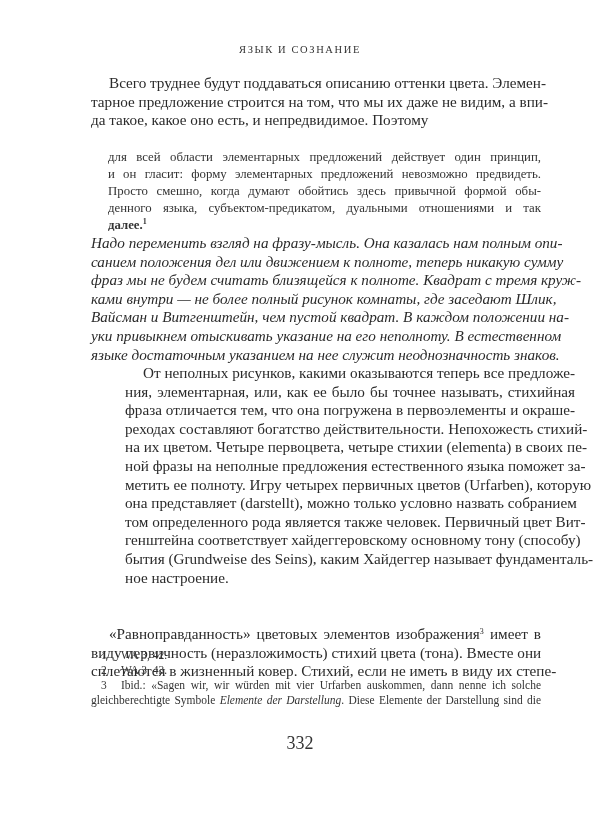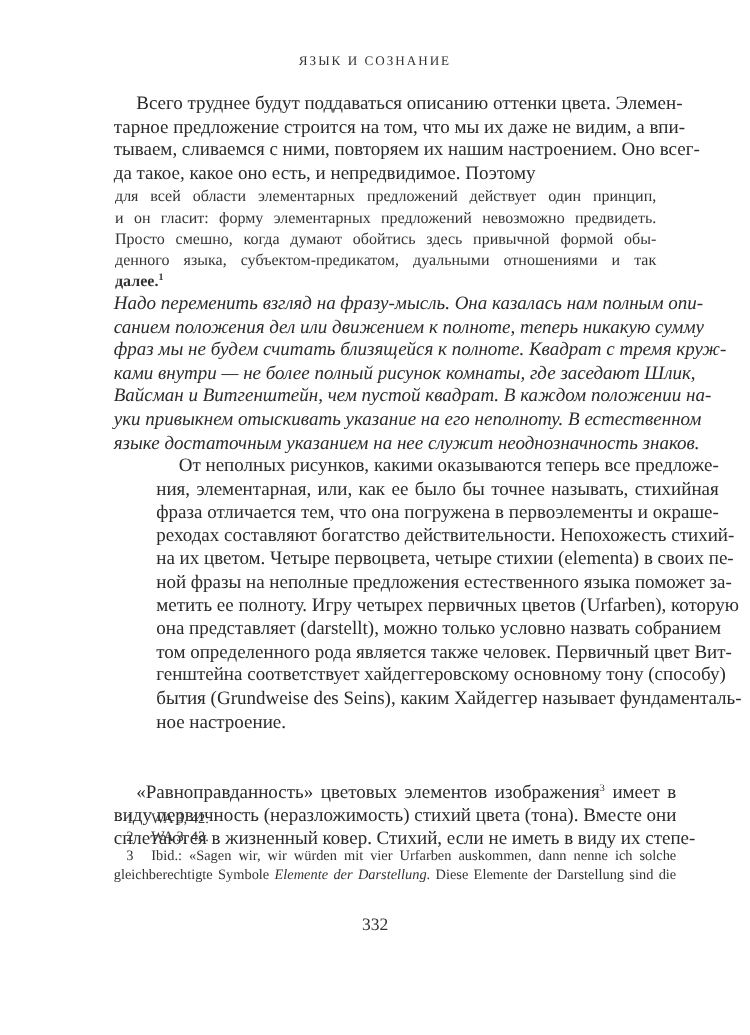--- a/index.html
+++ b/index.html
@@ -5,42 +5,41 @@
   html, body { margin:0; padding:0; background:#ffffff; }
   body { width:600px; height:828px; position:relative; overflow:hidden;
          font-family:"Liberation Serif","DejaVu Serif",serif; color:#2a2a2a; }
   .header { position:absolute; top:44px; left:0; width:600px; text-align:center;
             font-size:10.5px; letter-spacing:1.6px; color:#333; }
   .block { position:absolute; left:91px; width:450px; }
   .line { display:block; height:18.6px; line-height:18.6px; font-size:15.2px;
           text-align:justify; text-align-last:justify; white-space:nowrap; }
   .line.last { text-align-last:left; }
   .line.indent { padding-left:18px; }
-  .quote { position:absolute; left:92px; width:433px; }
+  .quote { position:absolute; left:108px; width:433px; }
   .qline { display:block; height:17px; line-height:17px; font-size:12.8px;
            text-align:justify; text-align-last:justify; white-space:nowrap; color:#333; }
   .qline.last { text-align-last:left;font-weight:bold; }
   sup { font-size:8px; vertical-align:5px; line-height:0; }
   .fn { position:absolute; left:91px; width:450px; }
   .fline { display:block; height:15px; line-height:15px; font-size:11.5px;
            text-align:justify; text-align-last:justify; white-space:nowrap; color:#333; }
   .fline.last { text-align-last:left; }
   .fline .num { display:inline-block; width:20px; padding-left:10px; }
   .pagenum { position:absolute; top:733px; left:0; width:600px; text-align:center;
-             font-size:14px; color:#333; }
+             font-size:18px; color:#333; }
 </style>
 </head>
 <body>
 
 <div class="header">ЯЗЫК И СОЗНАНИЕ</div>
 
 <div class="block" style="top:74px;">
   <span class="line indent">Всего труднее будут поддаваться описанию оттенки цвета. Элемен-</span>
   <span class="line">тарное предложение строится на том, что мы их даже не видим, а впи-</span>
-  <span class="line">тываем, сливаемся с ними, повторяем их нашим настроением. Оно всег-</span>
   <span class="line last">да такое, какое оно есть, и непредвидимое. Поэтому</span>
 </div>
 
 <div class="quote" style="top:149px;">
   <span class="qline">для всей области элементарных предложений действует один принцип,</span>
   <span class="qline">и он гласит: форму элементарных предложений невозможно предвидеть.</span>
   <span class="qline">Просто смешно, когда думают обойтись здесь привычной формой обы-</span>
   <span class="qline">денного языка, субъектом-предикатом, дуальными отношениями и так</span>
   <span class="qline last"><span>далее.</span><sup>1</sup></span>
 </div>

